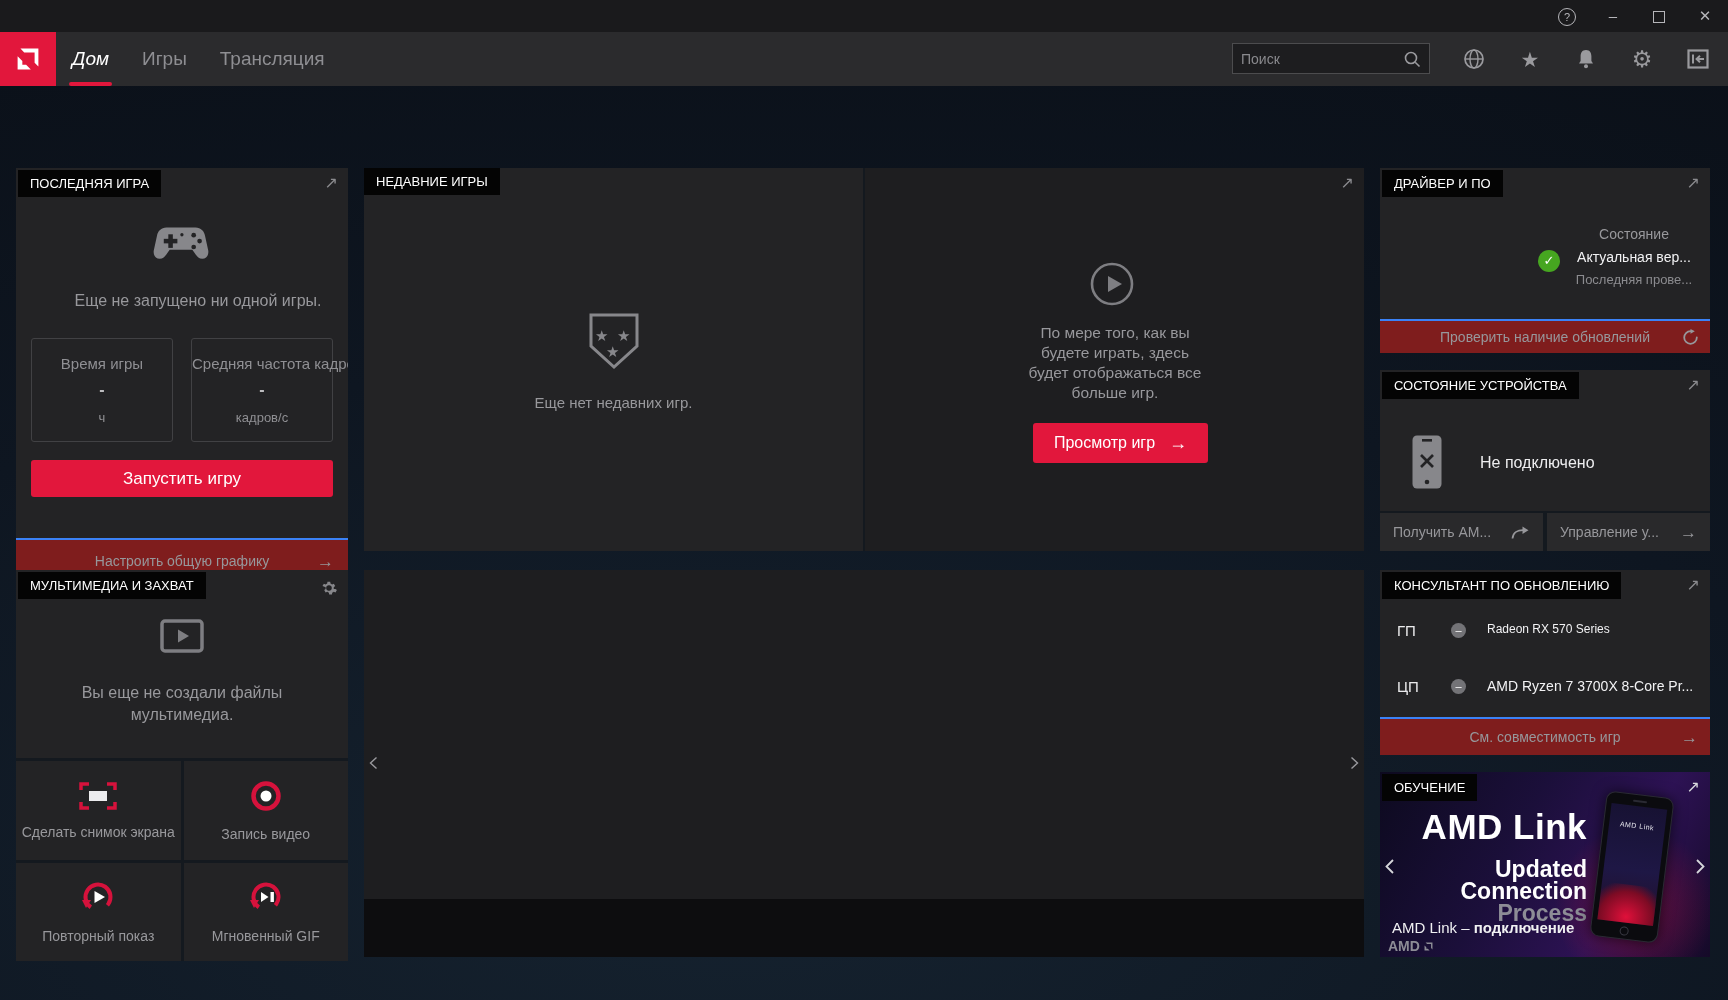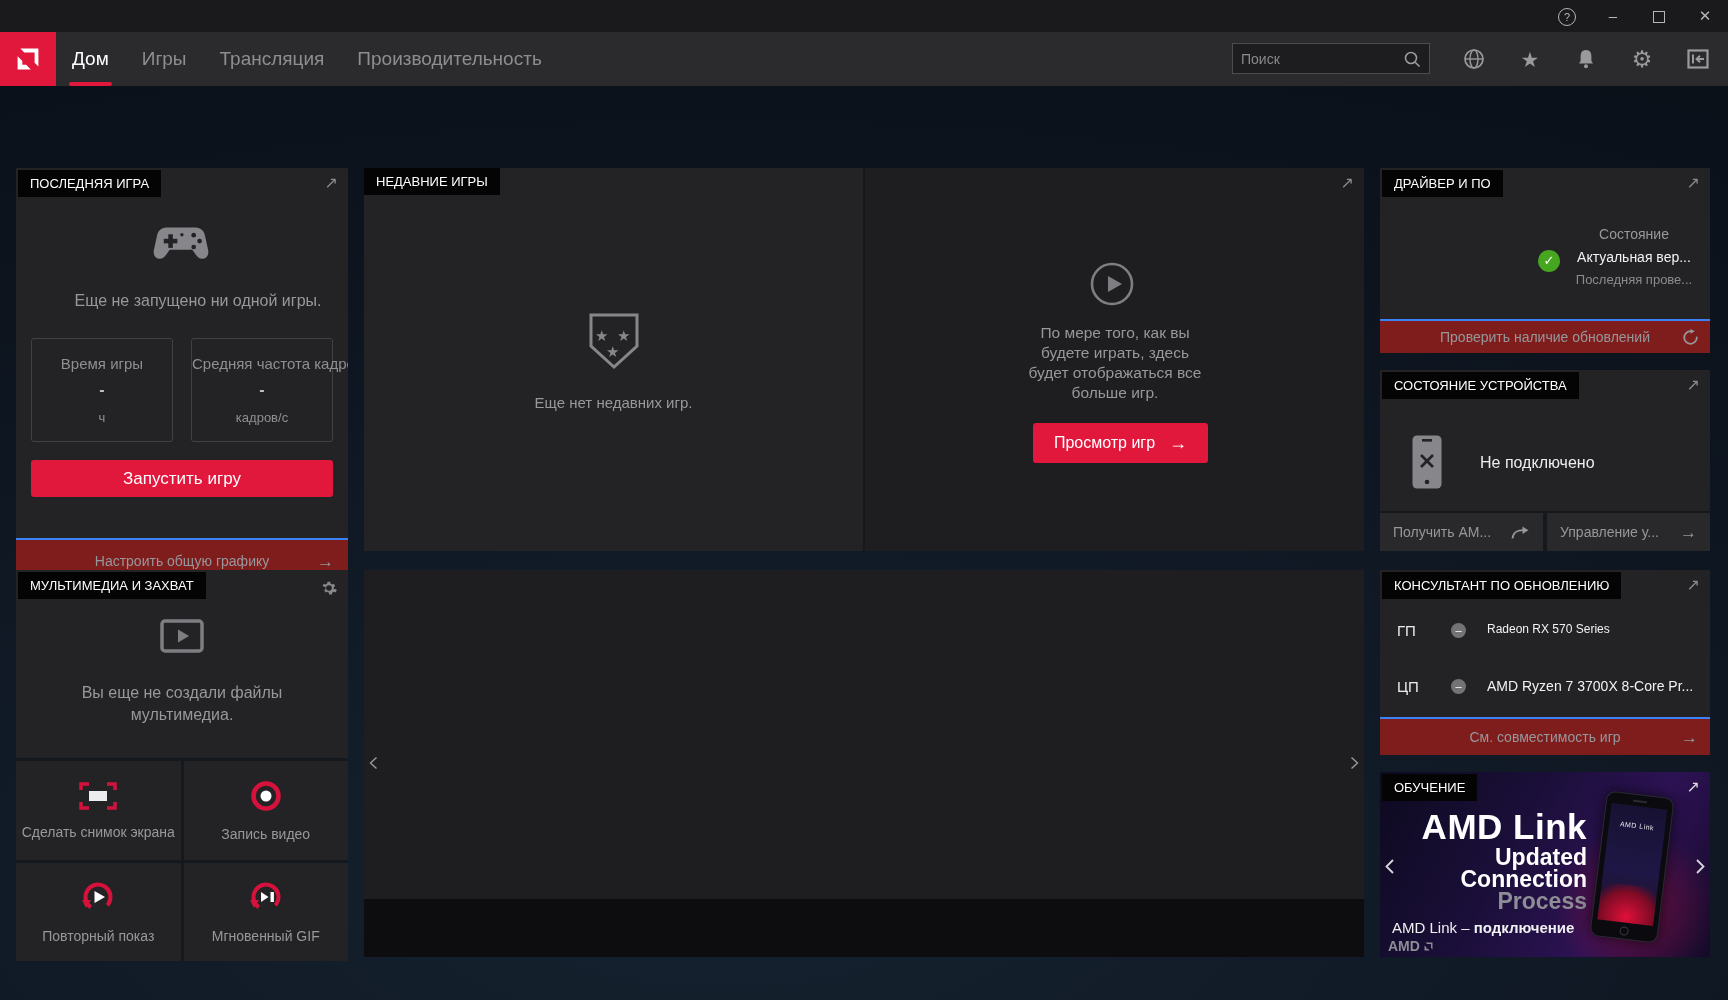--- a/index.html
+++ b/index.html
@@ -14,21 +14,21 @@
   .help-circle { display:inline-block; width:16px; height:16px; border:1.5px solid #b6b6ba; border-radius:50%;
                  font-size:11px; line-height:16px; vertical-align:middle; }
   .max-box { display:inline-block; width:10px; height:10px; border:1.6px solid #b6b6ba; vertical-align:middle; }
 
   
   .navbar { position:absolute; top:32px; left:0; right:0; height:54px; background:#2b2b2d; }
   .logo { position:absolute; left:0; top:0; width:56px; height:54px; background:#e2173c;
           display:flex; align-items:center; justify-content:center; }
   .tabs { position:absolute; left:72px; top:0; height:54px; display:flex; align-items:center; gap:33px; }
   .tab { font-size:19px; color:#8e8e92; position:relative; height:54px; line-height:54px; white-space:nowrap; }
-  .tab.active { color:#ffffff; }
+  .tab.active { color:#ffffff;font-style:italic; }
   .tab.active::after { content:""; position:absolute; left:-3px; right:-3px; bottom:0; height:4px;
                        background:#e2173c; border-radius:2px; }
   .search { position:absolute; left:1232px; top:11px; width:198px; height:31px; background:#1d1d1f;
             border:1px solid #4c4c4e; display:flex; align-items:center; box-sizing:border-box; }
   .search input { flex:1; background:transparent; border:none; outline:none; color:#cccccf;
                   font-size:14px; padding:0 8px; font-family:inherit; min-width:0; }
   .search input::placeholder { color:#8a8a8e; }
   .search .mag { margin-right:8px; display:flex; }
   .nav-icons { position:absolute; right:18px; top:0; height:54px; display:flex; align-items:center; gap:32px; }
   .nav-icons .glyph { color:#9a9a9e; font-size:21px; line-height:21px; }
@@ -116,21 +116,20 @@
     <div class="logo">
       <svg width="34" height="34" viewBox="0 0 36 36">
         <polygon points="10,7 29,7 29,26 25,22 25,11 14,11" fill="#ffffff"></polygon>
         <polygon points="7,29 7,15 12,20 12,24 16,24 21,29" fill="#ffffff"></polygon>
       </svg>
     </div>
     <div class="tabs">
       <div class="tab active">Дом</div>
       <div class="tab">Игры</div>
       <div class="tab">Трансляция</div>
-      <div class="tab">Производительность</div>
     </div>
     <div class="search">
       <input type="text" placeholder="Поиск" style="">
       <span class="mag">
         <svg width="18" height="18" viewBox="0 0 18 18">
             <circle cx="8" cy="8" r="5.5" fill="none" stroke="#9a9a9e" stroke-width="1.6"></circle>
             <line x1="12.2" y1="12.2" x2="16.5" y2="16.5" stroke="#9a9a9e" stroke-width="1.6"></line>
           </svg>
       </span>
     </div>
@@ -352,21 +351,21 @@
     <div class="footerbar" style="height:36px;">
       <span>См. совместимость игр</span>
       <span class="arrow-r" style="position:absolute; right:12px;">→</span>
     </div>
   </div>
 
   <div class="card" style="left:1380px; top:772px; width:330px; height:185px;">
     <div class="banner">
       <div class="bn-text">
         <div class="bn-head">AMD Link</div>
-        <div class="bn-sub" style="margin-top:2px;">Updated</div>
+        <div class="bn-sub" style="margin-top:14px;">Updated</div>
         <div class="bn-sub">Connection</div>
         <div class="bn-sub graytxt">Process</div>
       </div>
       <div class="bn-cap">
         <span>AMD Link – </span><b>подключение</b>
       </div>
       <div class="bn-brand">
         <span>AMD</span>
         <svg width="13" height="13" viewBox="0 0 36 36">
             <polygon points="10,7 29,7 29,26 25,22 25,11 14,11" fill="#8d8d96"></polygon>

